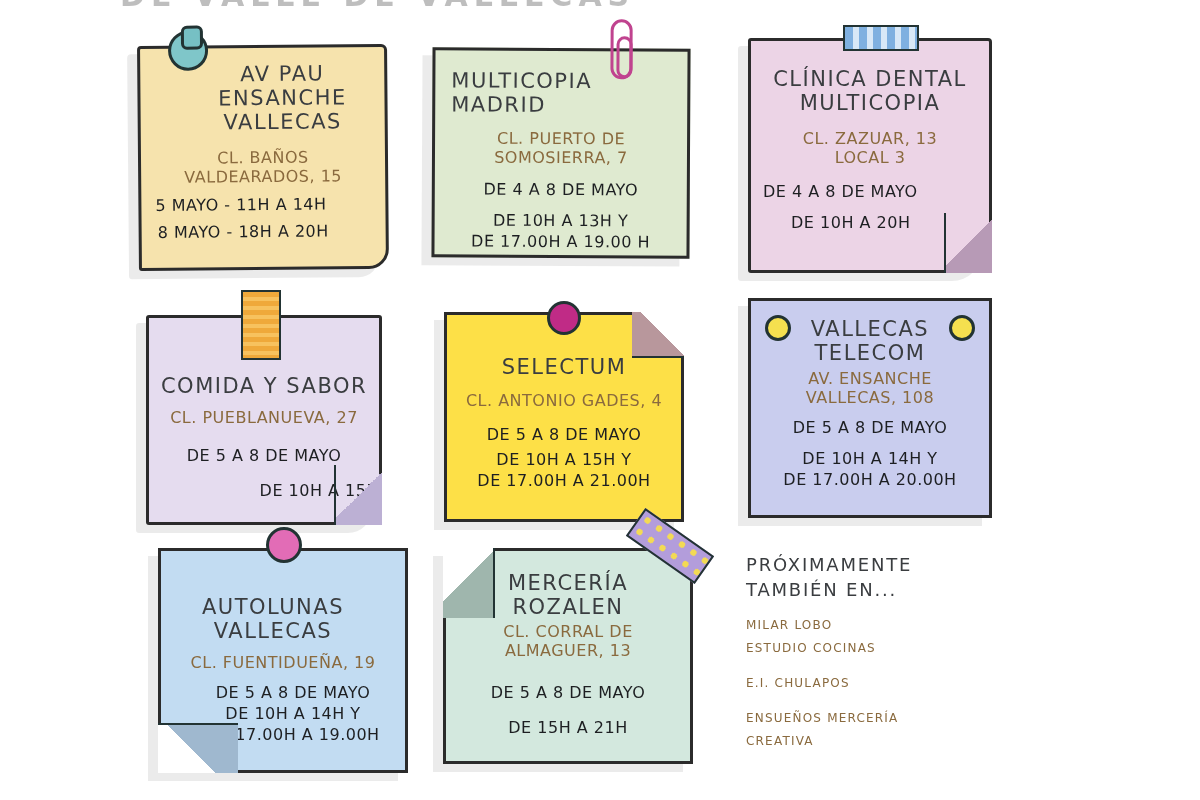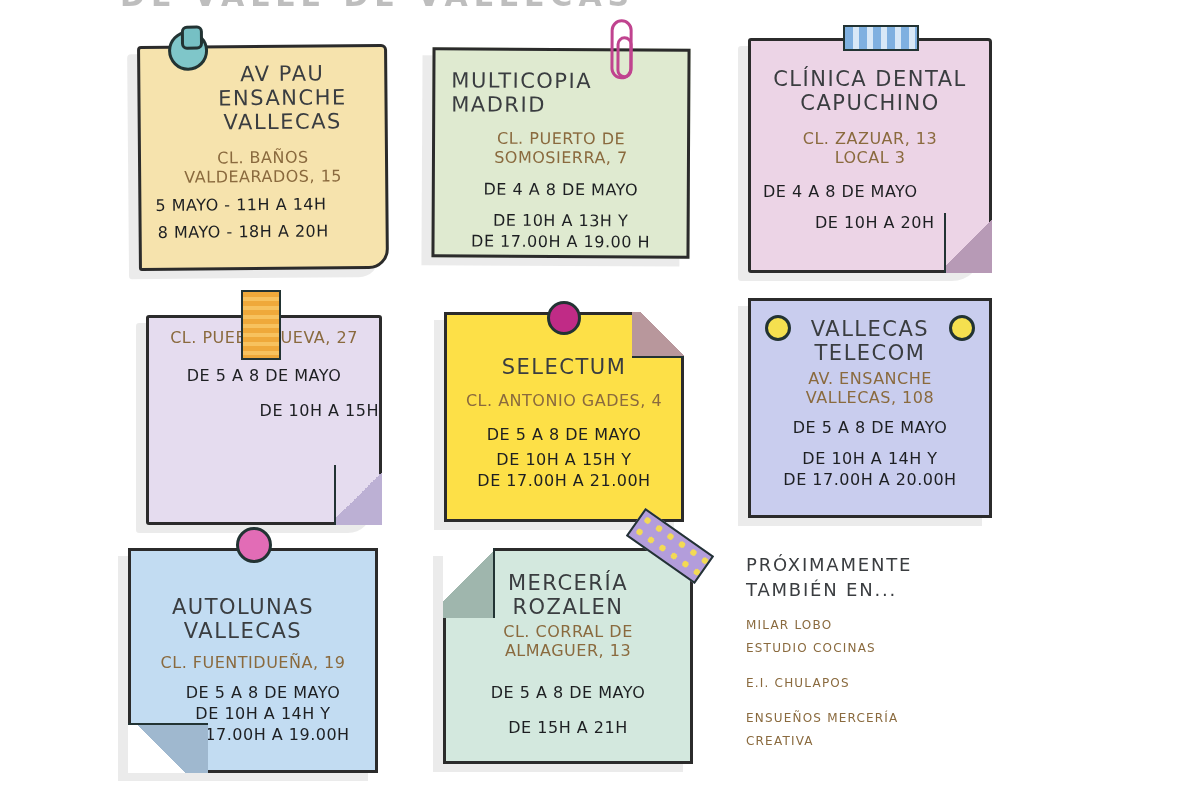--- a/index.html
+++ b/index.html
@@ -35,21 +35,21 @@
     font-size: 16px; line-height: 21px; letter-spacing: 0.5px;
     color: #1d1f22; white-space: pre-line;
   }
 
   .n1 { left: 138px; top: 45px; width: 250px; height: 225px; background: #f6e3ad; transform: rotate(-0.5deg); border-radius: 4px 6px 20px 3px; }
   .n2 { left: 432px; top: 48px; width: 258px; height: 210px; background: #dfead0; transform: rotate(0.3deg); }
   .n3 { left: 748px; top: 38px; width: 244px; height: 235px; background: #ecd4e6; border-radius: 3px 4px 30px 3px; }
   .n4 { left: 146px; top: 315px; width: 236px; height: 210px; background: #e5dcef; border-radius: 3px 3px 24px 3px; }
   .n5 { left: 444px; top: 312px; width: 240px; height: 210px; background: #fde047; }
   .n6 { left: 748px; top: 298px; width: 244px; height: 220px; background: #c9cdee; }
-  .n7 { left: 128px; top: 548px; width: 250px; height: 225px; background: #c2dcf2; }
+  .n7 { left: 158px; top: 548px; width: 250px; height: 225px; background: #c2dcf2; }
   .n8 { left: 443px; top: 548px; width: 250px; height: 216px; background: #d3e8de; }
 
   .deco { position: absolute; }
   .pin-teal { left: 28px; top: -18px; width: 40px; height: 40px; border-radius: 50%; background: #7fc6c9; border: 3px solid #233; }
   .pin-teal::after { content: ""; position: absolute; left: 10px; top: -8px; width: 16px; height: 18px; border-radius: 6px; background: #76c0c4; border: 3px solid #233; }
   .clip { left: 175px; top: -32px; width: 22px; height: 60px; border: 3px solid #c0438f; border-radius: 12px; }
   .clip::after { content: ""; position: absolute; left: 3px; top: 14px; width: 10px; height: 36px; border: 3px solid #c0438f; border-radius: 8px; }
   .tape-blue { left: 92px; top: -16px; width: 76px; height: 26px; border: 2px solid #233;
     background: repeating-linear-gradient(90deg, #7fb0e0 0 8px, #d8e8f7 8px 14px); }
   .tape-orange { left: 92px; top: -28px; width: 40px; height: 70px; border: 2px solid #233;
@@ -93,30 +93,31 @@
   <div class="addr" style="margin-top:12px;">CL. PUERTO DE
 SOMOSIERRA, 7</div>
   <div class="line" style="margin-top:12px;">DE 4 A 8  DE MAYO</div>
   <div class="line" style="margin-top:10px;">DE 10H  A 13H  Y
 DE 17.00H  A 19.00 H</div>
 </div>
 
 <div class="note n3">
   <div class="deco tape-blue"></div>
   <div class="name" style="margin-top:26px;">CLÍNICA DENTAL
-CAPUCHINO</div>
+MULTICOPIA</div>
   <div class="addr" style="margin-top:14px;">CL. ZAZUAR, 13
 LOCAL 3</div>
   <div class="line" style="margin-top:14px; text-align:left; padding-left:12px;">DE 4 A 8  DE MAYO</div>
-  <div class="line" style="margin-top:10px; text-align:left; padding-left:64px;">DE 10H A 20H</div>
+  <div class="line" style="margin-top:10px; text-align:left; padding-left:40px;">DE 10H A 20H</div>
   <div class="curl"></div>
 </div>
 
 <div class="note n4">
   <div class="deco tape-orange"></div>
+  <div class="name" style="margin-top:56px;">COMIDA Y SABOR</div>
   <div class="addr" style="margin-top:10px;">CL. PUEBLANUEVA, 27</div>
   <div class="line" style="margin-top:18px;">DE 5 A 8 DE MAYO</div>
   <div class="line" style="margin-top:14px; text-align:right; ">DE 10H A 15H</div>
   <div class="curl" style="background: linear-gradient(135deg, transparent 50%, #bcb0d4 50%);"></div>
 </div>
 
 <div class="note n5">
   <div class="deco pin-magenta"></div>
   <div class="curl tr"></div>
   <div class="name" style="margin-top:40px;">SELECTUM</div>

